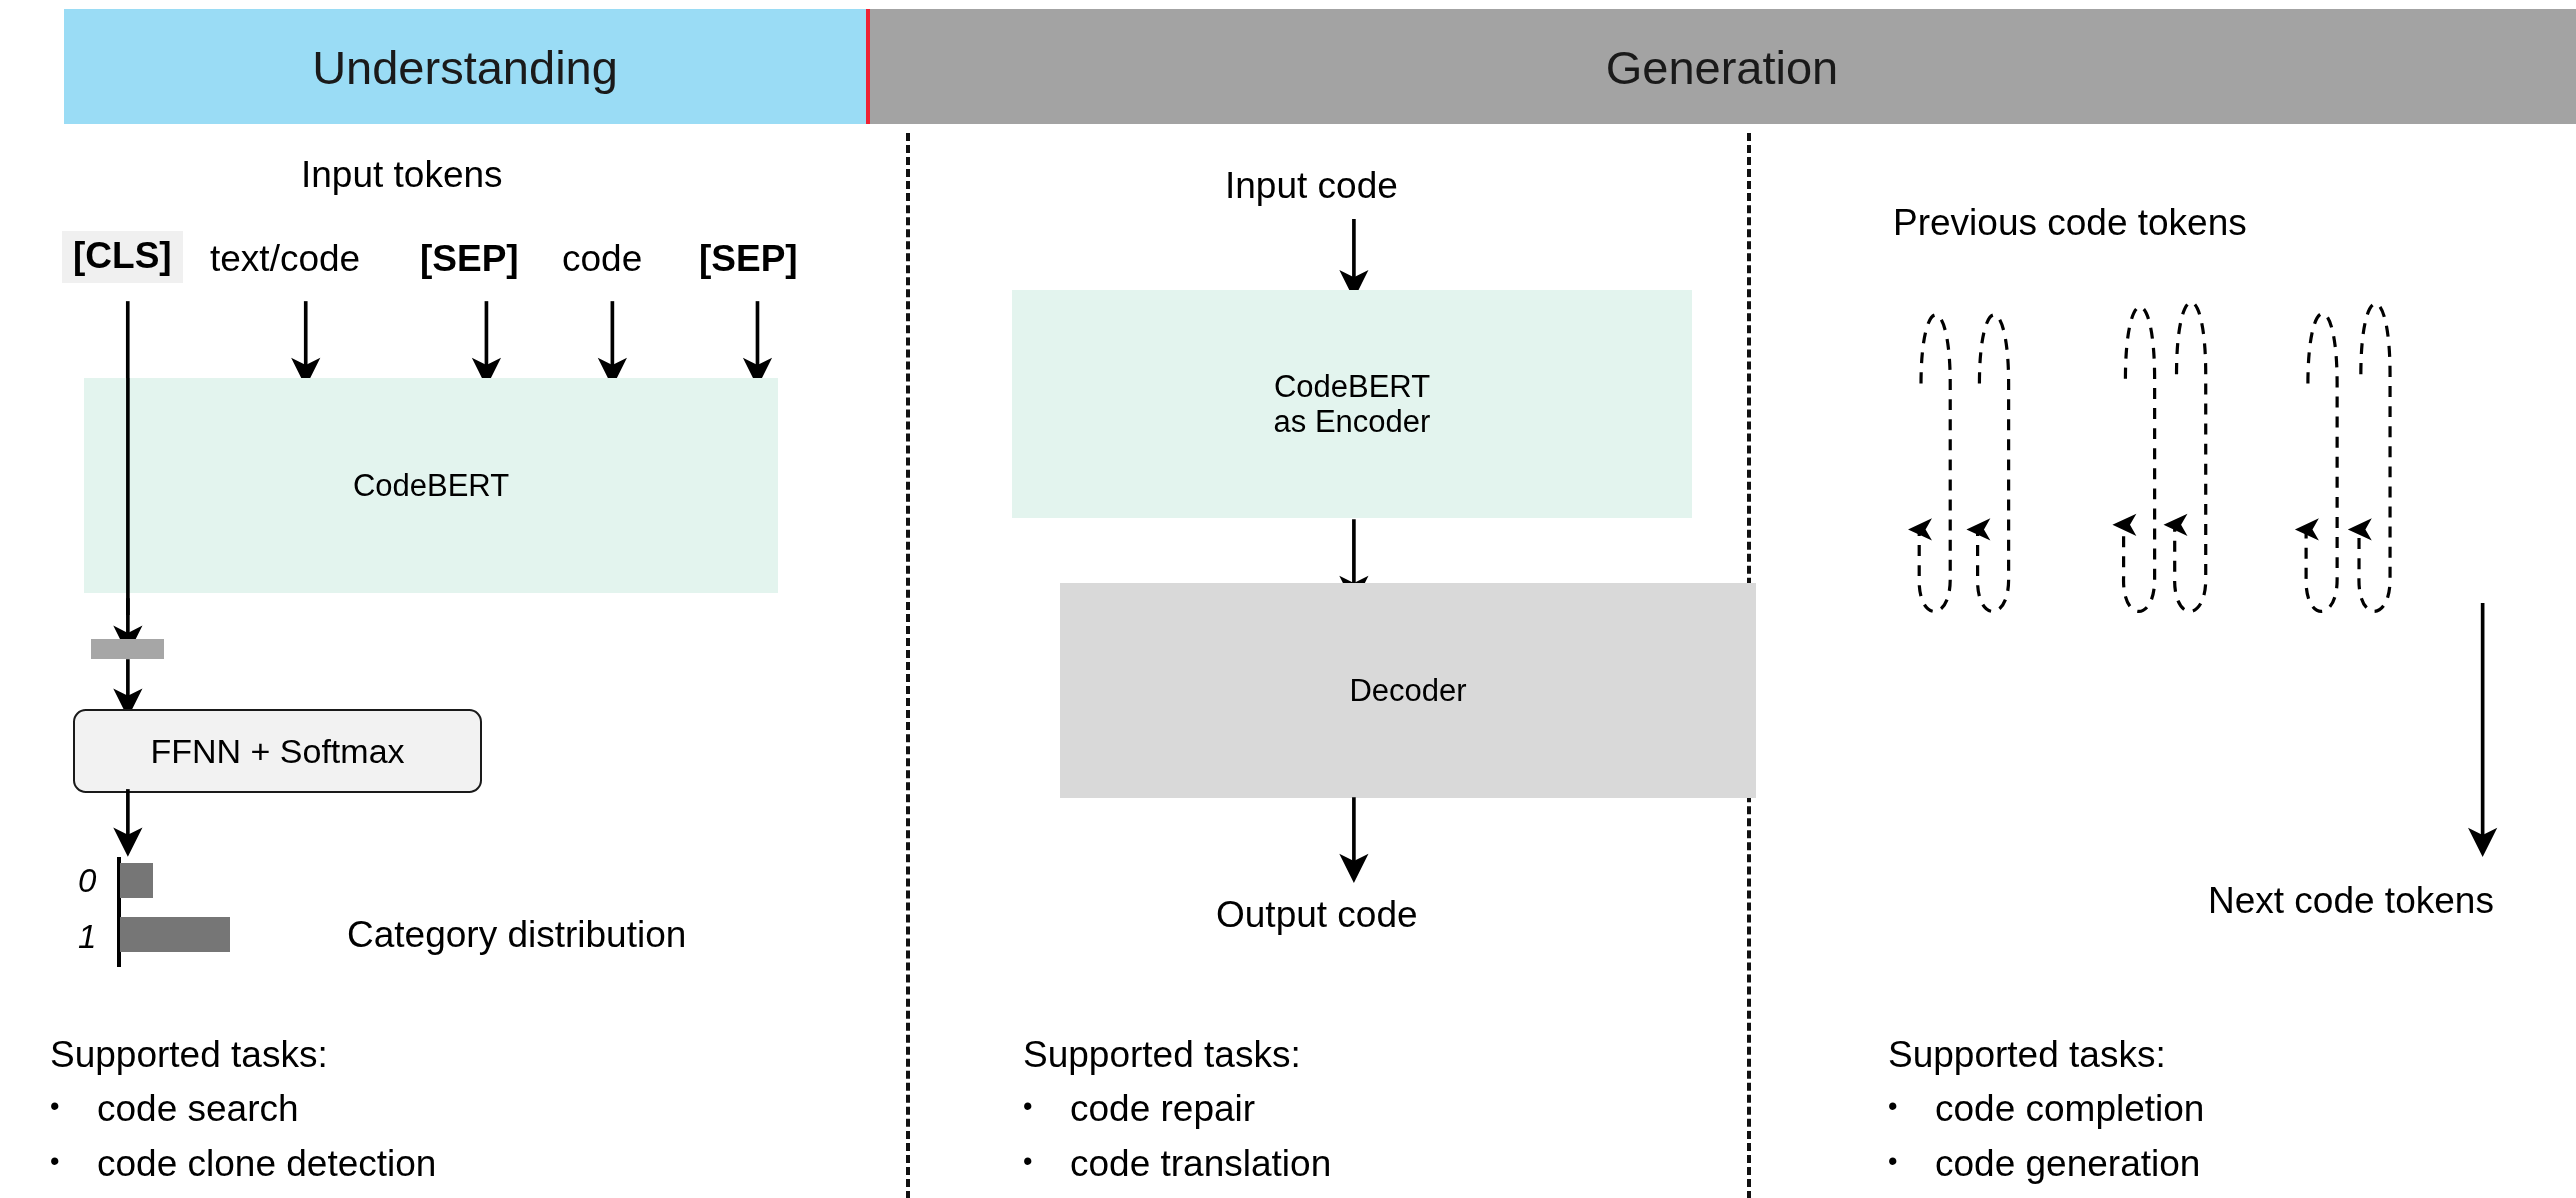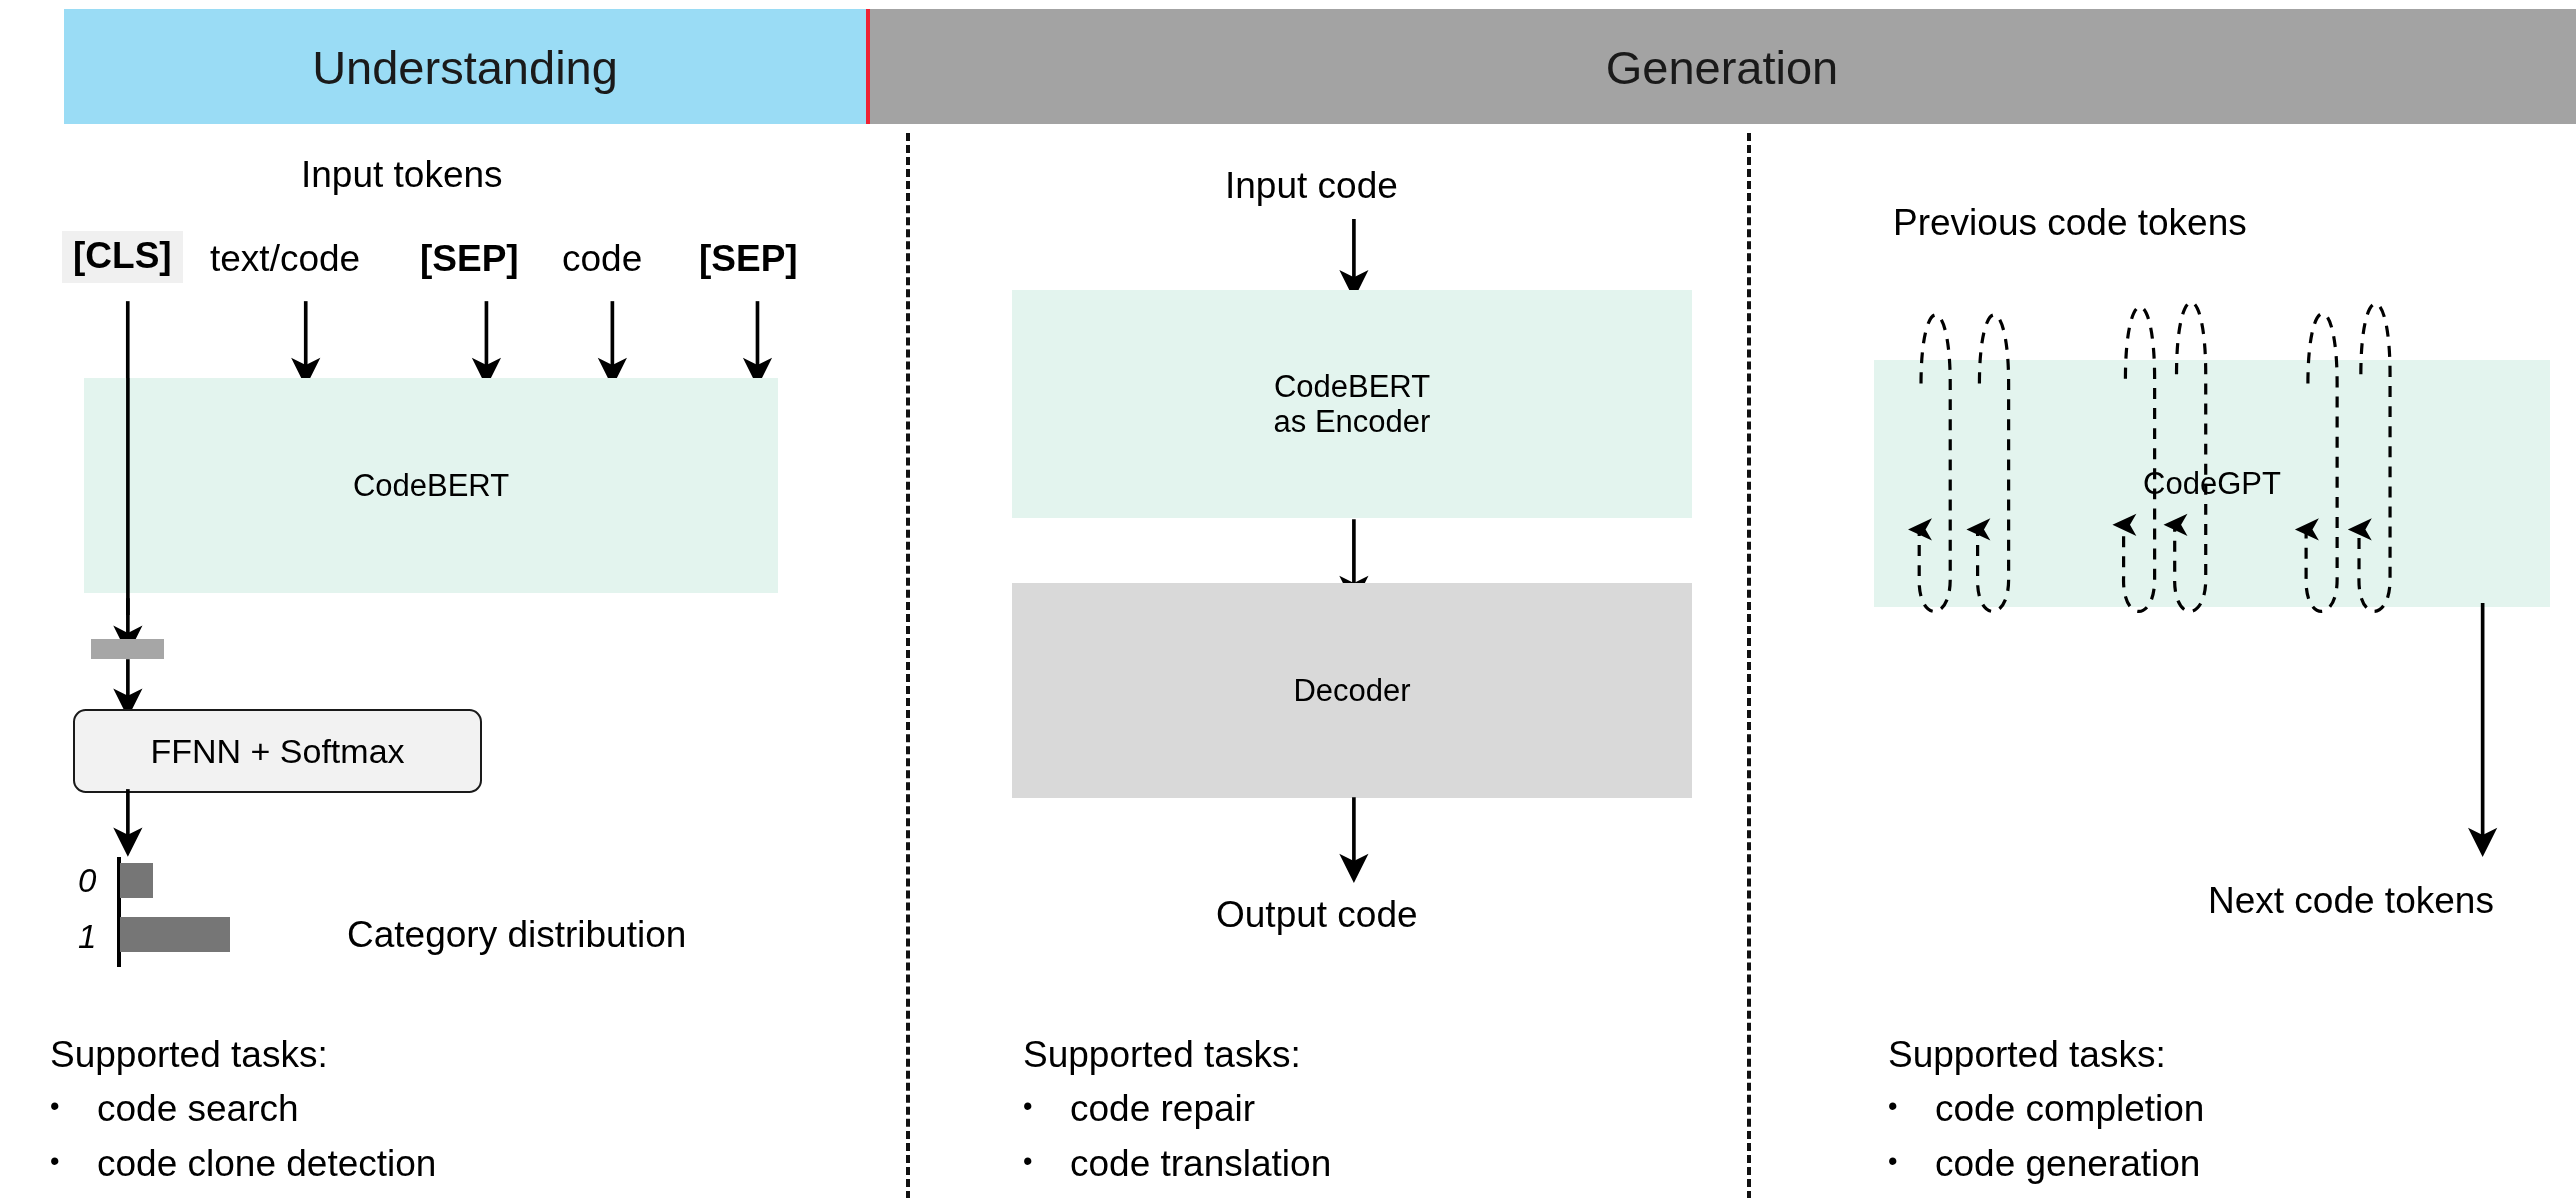--- a/index.html
+++ b/index.html
@@ -221,21 +221,21 @@
 
   <svg class="abs" style="left:1260px; top:519px;" width="237" height="88" viewBox="0 0 260 96">
     <defs>
       <marker id="ah6" markerWidth="10" markerHeight="10" refX="5" refY="5" orient="auto" markerUnits="strokeWidth">
         <path d="M1,1 L9,5 L1,9 L3,5 z" fill="#000"></path>
       </marker>
     </defs>
     <line x1="103" y1="0" x2="103" y2="78" stroke="#000" stroke-width="4" marker-end="url(#ah6)"></line>
   </svg>
 
-  <div class="abs box-gray" style="left: 1012px; top: 583px; width: 680px; height: 215px; background: rgb(217, 217, 217);">
+  <div class="abs box-gray" style="left: 1060px; top: 583px; width: 680px; height: 215px; background: rgb(217, 217, 217); padding-left: 16px;">
     <div class="box-label">Decoder</div>
   </div>
 
   <svg class="abs" style="left:1260px; top:797px;" width="237" height="88" viewBox="0 0 260 96">
     <defs>
       <marker id="ah7" markerWidth="10" markerHeight="10" refX="5" refY="5" orient="auto" markerUnits="strokeWidth">
         <path d="M1,1 L9,5 L1,9 L3,5 z" fill="#000"></path>
       </marker>
     </defs>
     <line x1="103" y1="0" x2="103" y2="78" stroke="#000" stroke-width="4" marker-end="url(#ah7)"></line>
@@ -250,23 +250,20 @@
       <span class="task-text">code repair</span>
     </div>
     <div class="task-row">
       <span class="task-bullet">•</span>
       <span class="task-text">code translation</span>
     </div>
   </div>
 
   <div class="abs txt" style="left:1893px; top:203px;">Previous code tokens</div>
 
-  <div class="abs box-mint" style="left: 1874px; top: 360px; width: 676px; height: 247px; background: rgb(227, 244, 238);">
-    <div class="box-label">CodeGPT</div>
-  </div>
 
   <svg class="abs" style="left:1899px; top:283px;" width="639" height="365" viewBox="0 0 700 400">
     <defs>
       <marker id="ahu" markerWidth="9" markerHeight="9" refX="4.5" refY="4.5" orient="auto" markerUnits="strokeWidth">
         <path d="M1,8.5 L4.5,1 L8,8.5 L4.5,6.5 z" fill="#000"></path>
       </marker>
     </defs>
 
     <path d="M 24,110 C 24,10 56,10 56,110 L 56,325 C 56,372 20,372 22,322 L 22,270" fill="none" stroke="#000" stroke-width="3.5" stroke-dasharray="12 10" marker-end="url(#ahu)"></path>
     <path d="M 88,110 C 88,10 120,10 120,110 L 120,325 C 120,372 84,372 86,322 L 86,270" fill="none" stroke="#000" stroke-width="3.5" stroke-dasharray="12 10" marker-end="url(#ahu)"></path>

